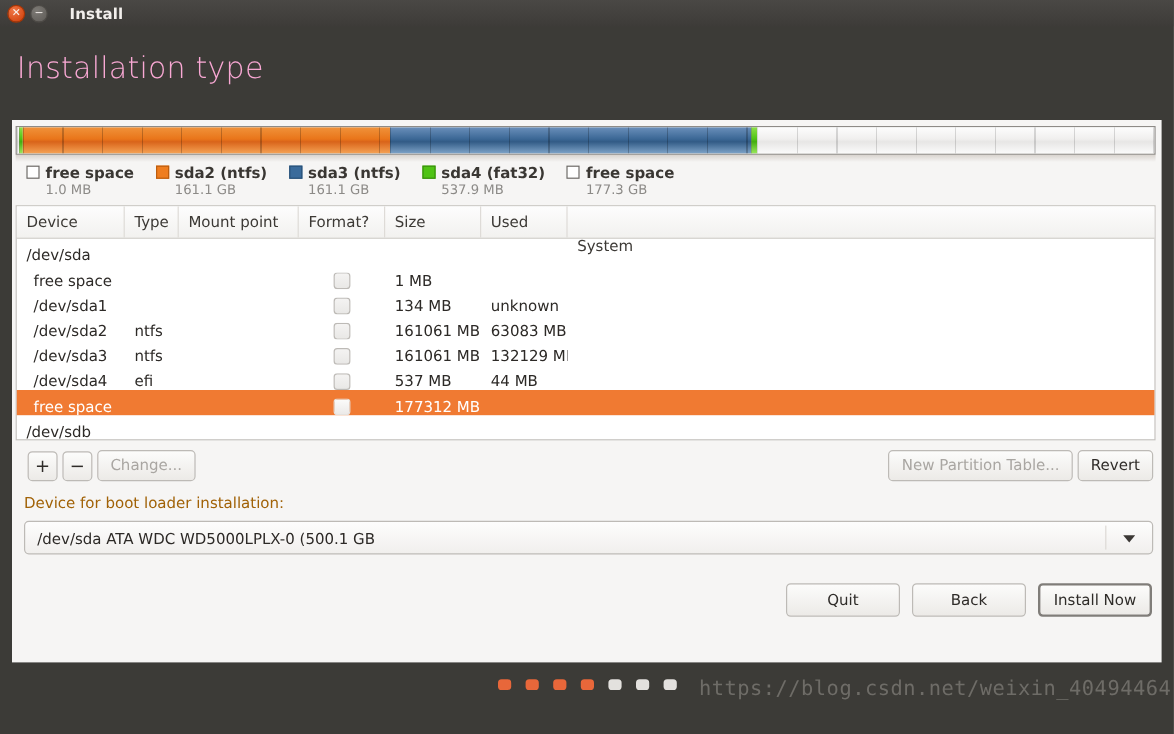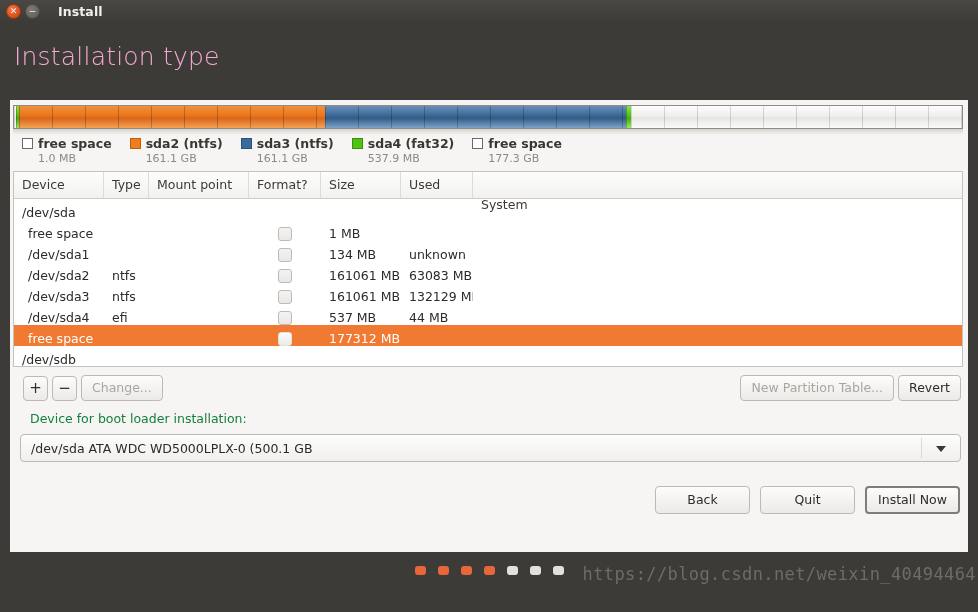--- a/index.html
+++ b/index.html
@@ -251,23 +251,23 @@
     position: absolute;
     right: 2px; top: 0;
     display: flex;
     align-items: center;
     gap: 4px;
   }
 
   
   .boot-label {
     position: absolute;
-    left: 20px; top: 311px;
-    font-size: 12.5px;
-    color: #15803d;
+    left: 10px; top: 311px;
+    font-size: 12.5px;
+    color: #a16207;
   }
   .combo {
     position: absolute;
     left: 10px; top: 334px;
     width: 941px; height: 28px;
     background: linear-gradient(to bottom, #fdfdfd, #f1efed);
     border: 1px solid #bdbab6;
     border-radius: 4px;
     display: flex;
     align-items: center;
@@ -524,22 +524,22 @@
     </div>
 
     <div class="boot-label">Device for boot loader installation:</div>
     <div class="combo">
       <span>/dev/sda   ATA WDC WD5000LPLX-0 (500.1 GB</span>
       <span class="sep"></span>
       <span class="arrow"></span>
     </div>
 
     <div class="actions">
+      <button class="btn wide">Quit</button>
       <button class="btn wide">Back</button>
-      <button class="btn wide">Quit</button>
       <button class="btn wide focused">Install Now</button>
     </div>
   </div>
 
   <div class="dots" id="dots">
       <span class="dot on"></span>
       <span class="dot on"></span>
       <span class="dot on"></span>
       <span class="dot on"></span>
       <span class="dot off"></span>

